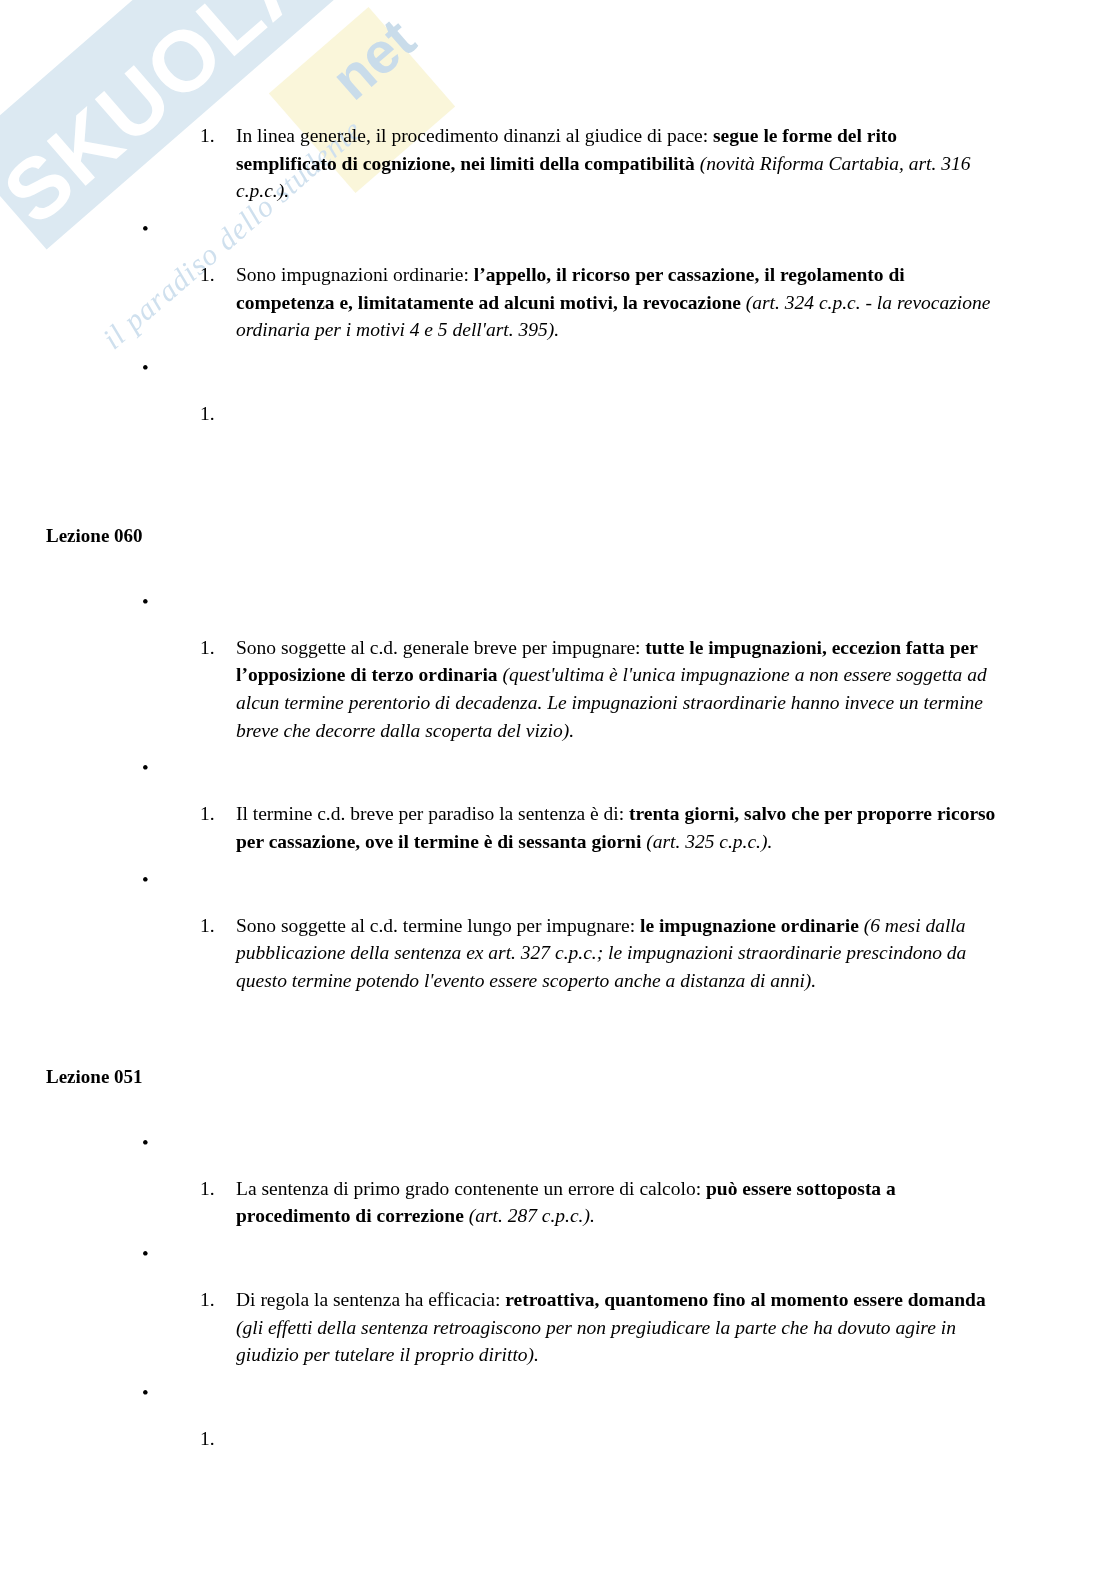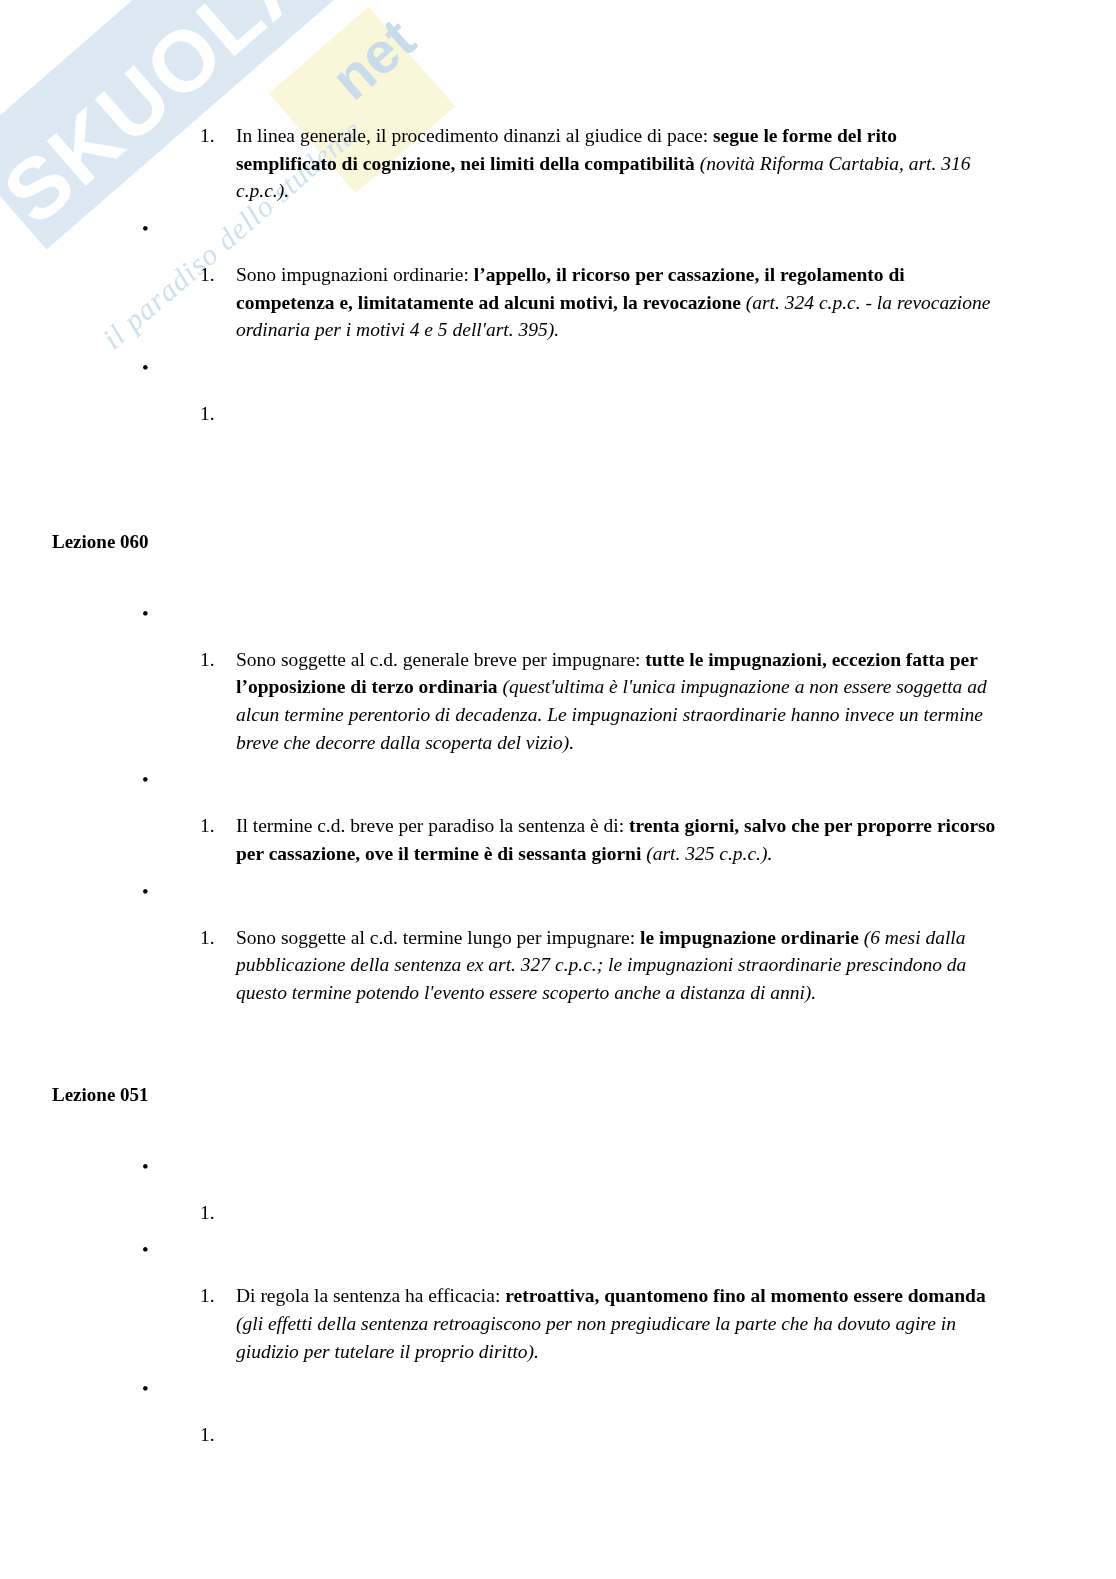--- a/index.html
+++ b/index.html
@@ -98,21 +98,21 @@
   }
 
   
   .content {
     position: relative;
     z-index: 1;
     padding-top: 122px;
   }
 
   .lezione-heading {
-    margin: 6px;
+    margin: 0;
     padding-left: 46px;
     font-size: 19px;
     font-weight: 700;
     line-height: 1.25;
   }
 
   .bullet-row {
     padding-left: 142px;
     line-height: 1;
     height: 16px;
@@ -205,20 +205,21 @@
           <span class="item-number">1.</span>
           <span class="item-text"><span>Sono soggette al c.d. termine lungo per impugnare: </span><b>le impugnazione ordinarie </b><i>(6 mesi dalla pubblicazione della sentenza ex art. 327 c.p.c.; le impugnazioni straordinarie prescindono da questo termine potendo l'evento essere scoperto anche a distanza di anni).</i></span>
         </div>
         <div class="sp-xl"></div>
         <div class="lezione-heading">Lezione 051</div>
         <div class="sp-lg"></div>
         <div class="bullet-row"><span class="bullet-dot">•</span></div>
         <div class="sp-md"></div>
         <div class="item">
           <span class="item-number">1.</span>
+          <span class="item-text"><span>La sentenza di primo grado contenente un errore di calcolo: </span><b>può essere sottoposta a procedimento di correzione </b><i>(art. 287 c.p.c.).</i></span>
         </div>
         <div class="sp-sm"></div>
         <div class="bullet-row"><span class="bullet-dot">•</span></div>
         <div class="sp-md"></div>
         <div class="item">
           <span class="item-number">1.</span>
           <span class="item-text"><span>Di regola la sentenza ha efficacia: </span><b>retroattiva, quantomeno fino al momento essere domanda </b><i>(gli effetti della sentenza retroagiscono per non pregiudicare la parte che ha dovuto agire in giudizio per tutelare il proprio diritto).</i></span>
         </div>
         <div class="sp-sm"></div>
         <div class="bullet-row"><span class="bullet-dot">•</span></div>

